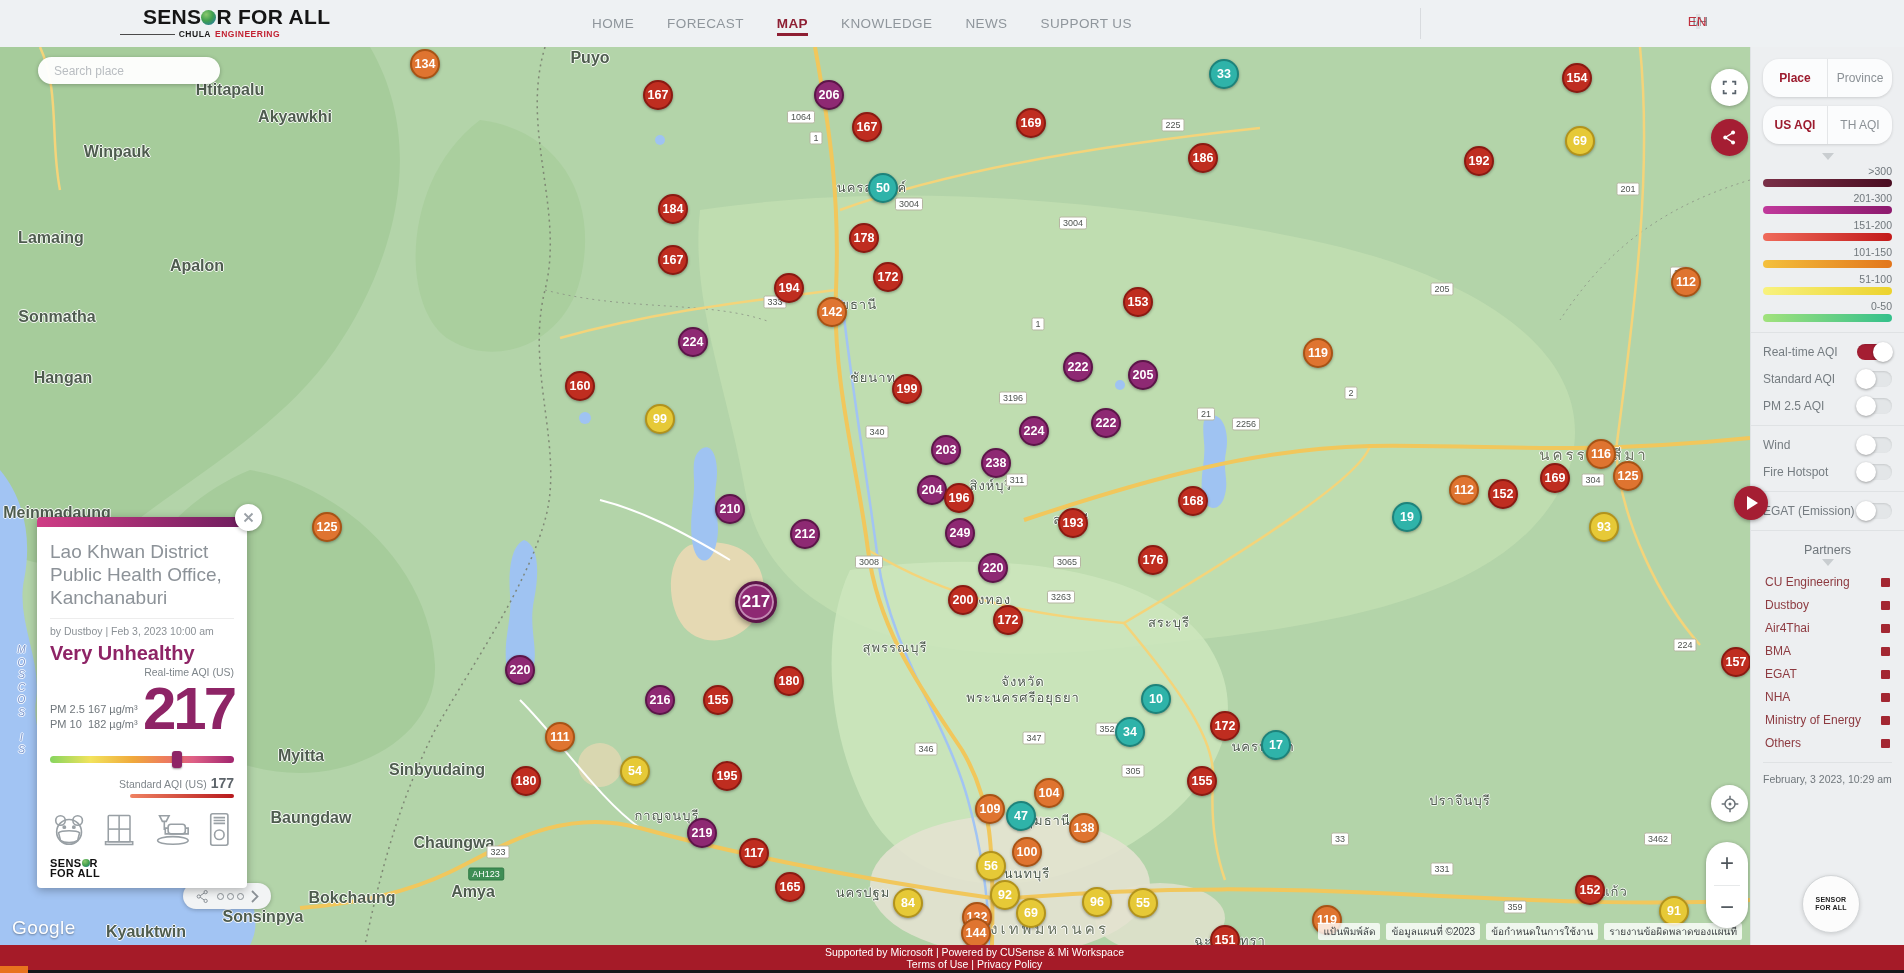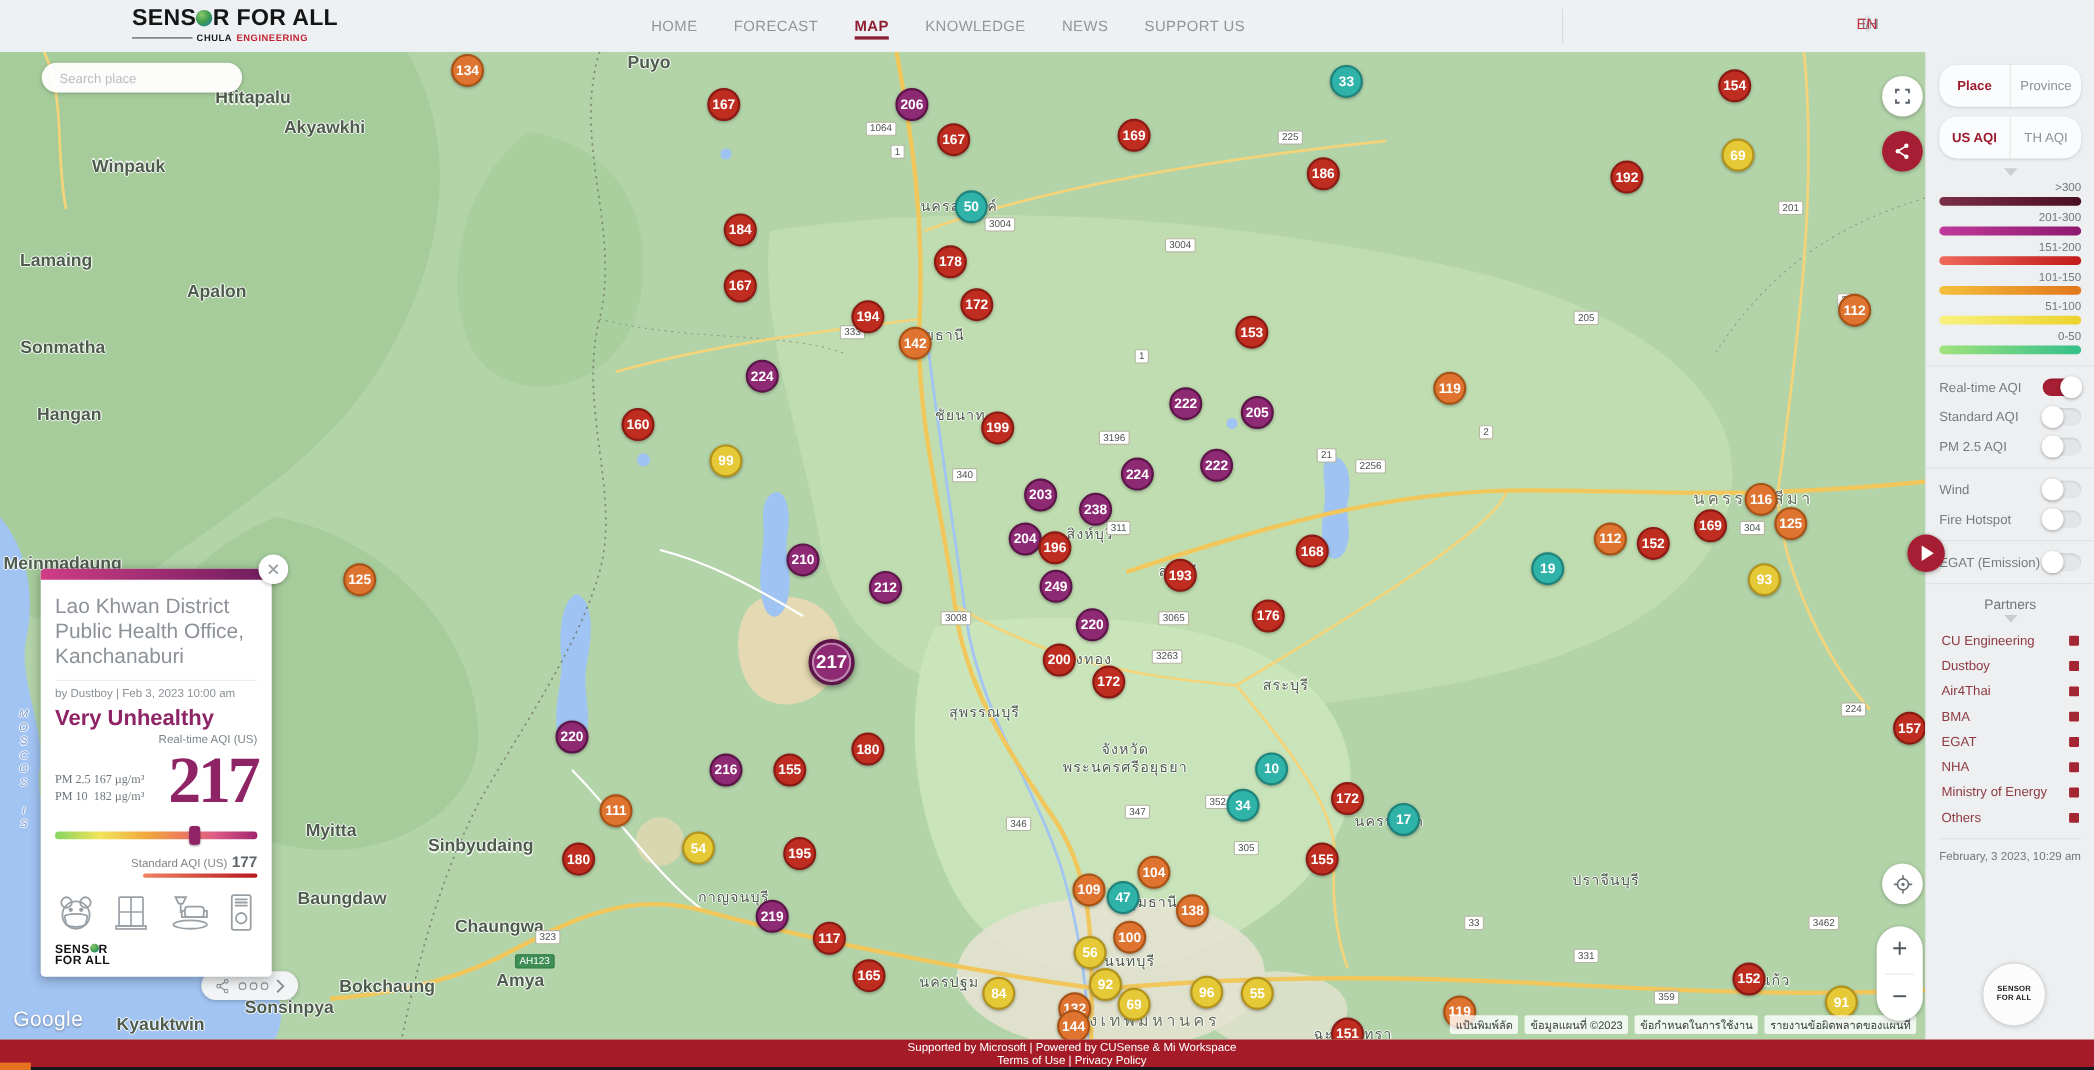--- a/index.html
+++ b/index.html
@@ -2,21 +2,21 @@
 <html><head>
 <meta charset="utf-8">
 <style>
   html,body{margin:0;padding:0;background:#222;}
   .app{position:relative;width:1904px;height:973px;overflow:hidden;background:#eef1f3;
        font-family:"Liberation Sans","DejaVu Sans",sans-serif;-webkit-font-smoothing:antialiased;}
 
   
   .header{position:absolute;left:0;top:0;width:100%;height:47px;background:#eef1f3;z-index:40;}
   .logo{position:absolute;left:120px;top:5px;width:160px;cursor:pointer;}
-  .logo-main{font-size:21px;font-weight:900;letter-spacing:.3px;color:#151515;white-space:nowrap;}
+  .logo-main{font-size:21px;font-weight:900;letter-spacing:.3px;color:#151515;white-space:nowrap;margin-left:23px;}
   .globe{display:inline-block;width:15px;height:15px;border-radius:50%;vertical-align:-1px;
          background:radial-gradient(circle at 35% 30%,#8bc86e 0%,#3f9e4e 45%,#1f74b4 100%);}
   .logo-sub{display:flex;align-items:center;gap:4px;margin-top:0;}
   .logo-sub .dash{flex:1;height:1px;background:#4a4a4a;}
   .logo-sub .chula{font-size:8.5px;font-weight:bold;color:#1a1a1a;letter-spacing:.5px;}
   .logo-sub .engin{font-size:8.5px;font-weight:bold;color:#c22232;letter-spacing:.5px;}
   .nav{position:absolute;left:592px;top:0;height:47px;display:flex;align-items:center;gap:33px;}
   .nav-item{font-size:13.5px;color:#8f969c;letter-spacing:.4px;cursor:pointer;padding:4px 0;}
   .nav-item.active{color:#8e1f33;font-weight:bold;border-bottom:3px solid #8e1f33;padding-bottom:2px;}
   .hdr-divider{position:absolute;left:1420px;top:8px;width:1px;height:31px;background:#d8dbde;}
@@ -55,21 +55,21 @@
   .card{position:absolute;left:37px;top:470px;width:210px;z-index:25;background:#fff;border-radius:4px;
         box-shadow:0 2px 10px rgba(0,0,0,.3);}
   .card-bar{height:10px;border-radius:4px 4px 0 0;background:linear-gradient(90deg,#cf3d85,#6e1d5e);}
   .card-close{position:absolute;right:-15px;top:-13px;width:27px;height:27px;border-radius:50%;background:#fff;
         box-shadow:0 1px 4px rgba(0,0,0,.3);display:flex;align-items:center;justify-content:center;cursor:pointer;}
   .card-body{padding:8px 13px 10px 13px;}
   .card-title{font-size:19px;line-height:1.2;color:#8c9298;margin-top:6px;}
   .card-meta{margin-top:9px;padding-top:6px;border-top:1px solid #ededed;font-size:10.5px;color:#8b9196;}
   .card-status{margin-top:5px;font-size:20px;font-weight:bold;color:#8e2466;}
   .card-rt{font-size:10.5px;color:#7e858a;text-align:right;margin-top:1px;}
-  .card-mid{position:relative;height:74px;font-family:Liberation Serif, serif;}
+  .card-mid{position:relative;height:74px;}
   .pmblock{position:absolute;left:0;top:24px;font-size:11px;color:#6f767b;line-height:15px;white-space:nowrap;}
   .bigval{position:absolute;right:0;top:-6px;font-size:60px;font-weight:bold;color:#8e2466;letter-spacing:-3px;line-height:74px;}
   .gauge{position:relative;height:7px;border-radius:4px;margin-top:4px;
          background:linear-gradient(90deg,#86d55f 0%,#f2e35c 22%,#f0a93c 45%,#ee7e5b 62%,#de5f86 78%,#a1246e 100%);}
   .gauge .handle{position:absolute;left:calc(69% - 5px);top:-5px;width:10px;height:17px;border-radius:3px;background:#8e2466;
          box-shadow:0 1px 2px rgba(0,0,0,.4);}
   .stdrow{margin-top:12px;text-align:right;font-size:10.5px;color:#7e858a;}
   .stdrow b{font-size:14px;color:#5d646a;margin-left:4px;font-weight:bold;}
   .redbar{height:4px;width:104px;margin:3px 0 0 auto;border-radius:2px;background:linear-gradient(90deg,#ef8262,#b7191d);}
   .advice{display:flex;gap:13px;margin-top:12px;align-items:flex-end;}

